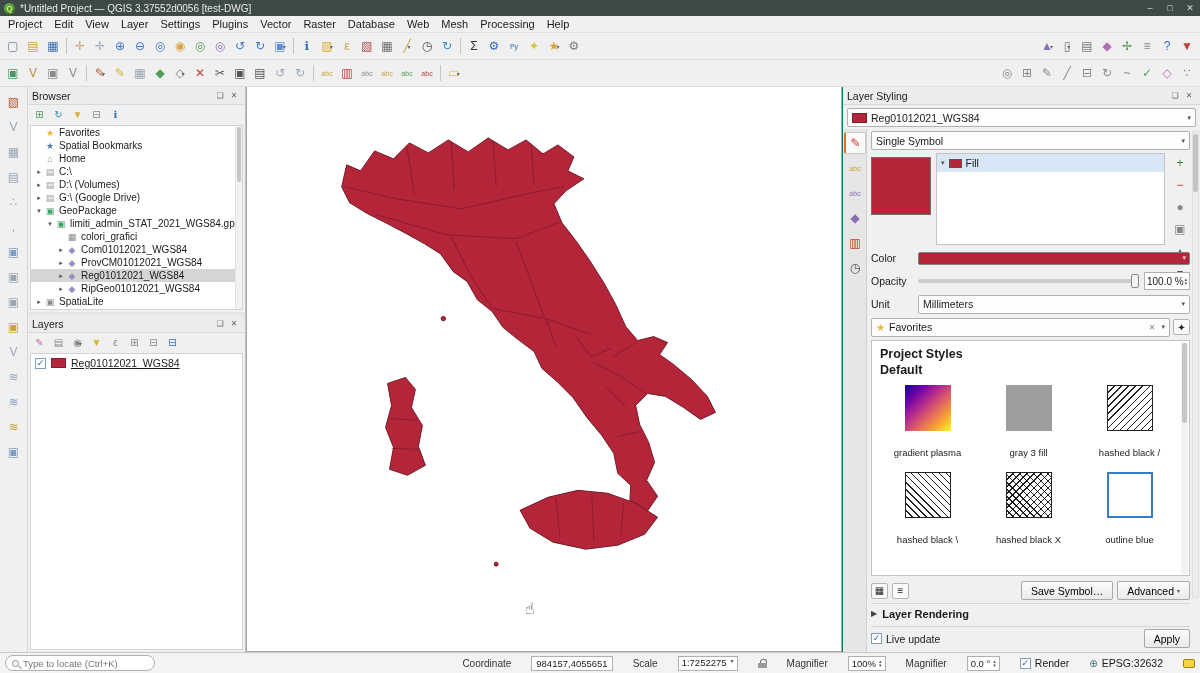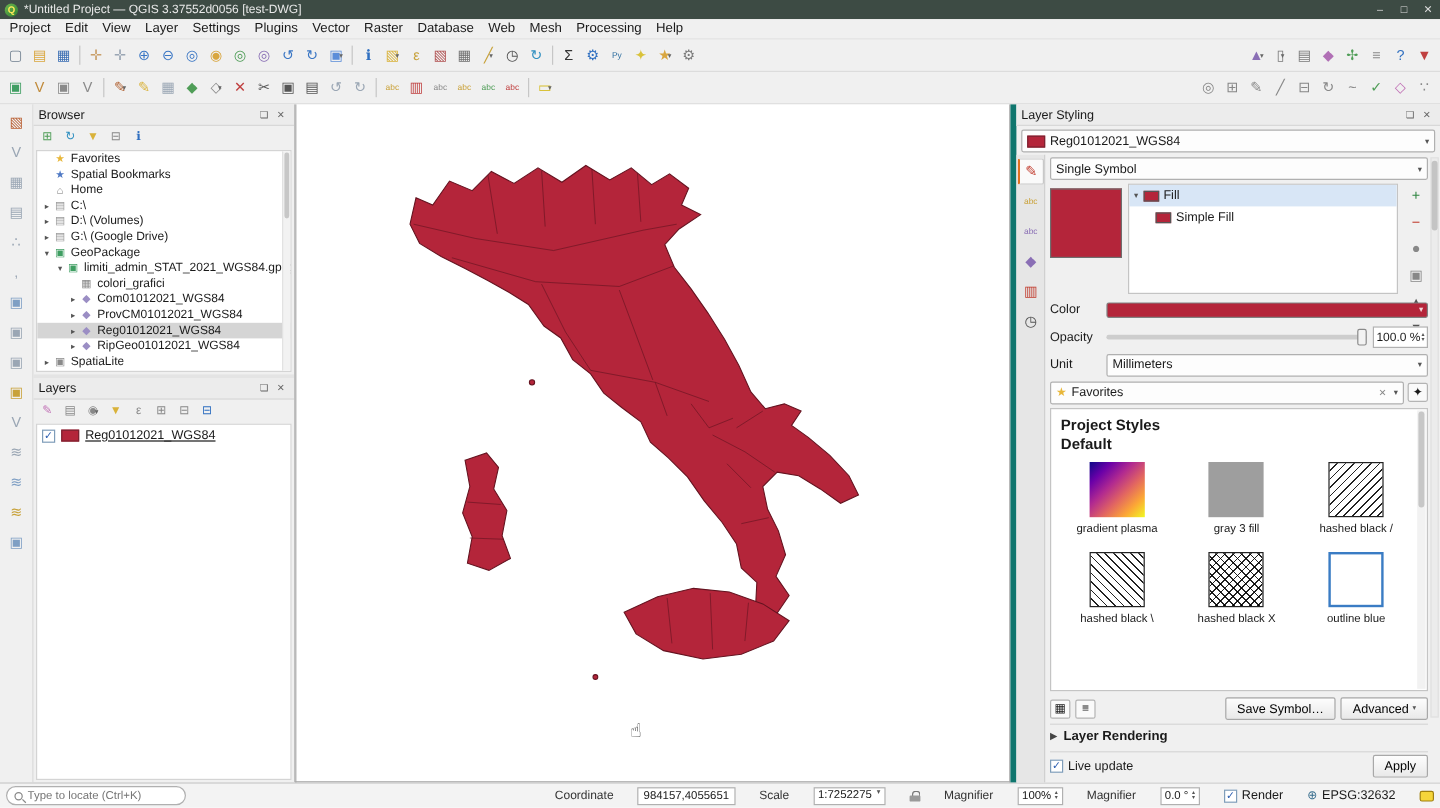--- a/index.html
+++ b/index.html
@@ -56,21 +56,21 @@
   .layer-label { text-decoration:underline; }
 
   
   .map { flex:1; background:#ffffff; border:1px solid #a8a8a8; border-top:none; position:relative; overflow:hidden; }
   .map svg.italy { position:absolute; inset:0; width:100%; height:100%; }
   .land { fill:var(--map-fill,#b4253a); stroke:var(--map-stroke,#641320); stroke-width:0.9; }
   .borders { fill:none; stroke:var(--map-stroke,#641320); stroke-width:0.7; opacity:0.75; }
   .map-cursor { position:absolute; left:278px; top:512px; font-size:16px; color:#444; }
 
   
-  .dock-right { width:358px; background:#f0f0f0; border-left:5px solid #0f766e; display:flex; flex-direction:column; flex:none; position:relative; }
+  .dock-right { width:358px; background:#f0f0f0; border-left:1px solid #0f766e; display:flex; flex-direction:column; flex:none; position:relative; }
   .layer-combo { margin:3px 4px 2px 4px; }
   .combo { background:#fdfdfd; border:1px solid #b0b0b0; border-radius:2px; display:flex; align-items:center; gap:4px; padding:0 4px; font-size:10.5px; height:19px; }
   .combo .arrow { margin-left:auto; color:#555; font-size:7px; }
   .styling-body { flex:1; display:flex; min-height:0; }
   .style-tabs { width:24px; background:#e6e6e6; border-right:1px solid #d0d0d0; display:flex; flex-direction:column; gap:3px; padding-top:3px; flex:none; }
   .style-tabs .tb-btn { width:22px; height:22px; margin-left:1px; }
   .style-tabs .tb-btn.active { background:#fafafa; border:1px solid #c8c8c8; border-left:2px solid #e0701f; }
   .styling-content { flex:1; display:flex; flex-direction:column; padding:2px 10px 2px 4px; gap:3px; min-width:0; }
   .symbol-editor { height:92px; display:flex; gap:5px; flex:none; }
   .symbol-preview { width:60px; height:58px; margin-top:4px; background:var(--map-fill,#b4253a); border:1px solid #6e6e6e; flex:none; }
@@ -99,21 +99,21 @@
   .styles-heading { font-weight:bold; font-size:12.5px; margin:2px 0; }
   .styles-grid { display:grid; grid-template-columns:repeat(3,1fr); gap:14px 6px; margin-top:8px; }
   .style-card { display:flex; flex-direction:column; align-items:center; }
   .prev { width:46px; height:46px; }
   .prev-gradient { background:linear-gradient(135deg,#0d0887,#6a00a8,#b12a90,#e16462,#fca636,#f0f921); }
   .prev-gray { background:#9e9e9e; }
   .prev-hatch-fwd { border:1px solid #222; background:repeating-linear-gradient(135deg,#fff,#fff 4px,#222 4px,#222 5px); }
   .prev-hatch-back { border:1px solid #222; background:repeating-linear-gradient(45deg,#fff,#fff 4px,#222 4px,#222 5px); }
   .prev-hatch-cross { border:1px solid #222; background:repeating-linear-gradient(45deg,#fff,#fff 4px,#222 4px,#222 5px),repeating-linear-gradient(135deg,#fff,#fff 4px,#222 4px,#222 5px); background-blend-mode:multiply; }
   .prev-outline { background:#fff; border:2px solid #3a7cc4; }
-  .style-label { font-size:9.5px; margin-top:4px; white-space:nowrap; }
+  .style-label { font-size:9.5px; margin-top:16px; white-space:nowrap; }
   .styles-scrollbar { position:absolute; right:1px; top:1px; bottom:1px; width:7px; background:#f2f2f2; }
   .styles-scrollbar .thumb { position:absolute; top:1px; left:1px; right:1px; height:80px; background:#c7c7c7; border-radius:3px; }
 
   .styles-footer { display:flex; align-items:center; gap:4px; margin-top:2px; flex:none; }
   .grow { flex:1; }
   .btn { height:19px; padding:0 9px; background:linear-gradient(#fdfdfd,#e9e9e9); border:1px solid #a8a8a8; border-radius:2px; font-size:10.5px; font-family:inherit; display:inline-flex; align-items:center; gap:3px; }
   .btn .arrow { font-size:6px; color:#555; }
   .collapse-row { display:flex; align-items:center; gap:5px; height:20px; border-top:1px solid #d6d6d6; font-size:11px; font-weight:bold; flex:none; }
   .collapse-row .exp { font-size:8px; color:#444; }
   .panel-footer { display:flex; align-items:center; gap:4px; height:24px; border-top:1px solid #d6d6d6; flex:none; }
@@ -647,24 +647,20 @@
             <span>Single Symbol</span>
             <span class="arrow">▾</span>
           </div>
           <div class="symbol-editor">
             <div class="symbol-preview"></div>
             <div class="symbol-tree">
               <div class="st-row sel">
                 <span class="exp">▾</span>
                 <span class="sw"></span>
                 <span>Fill</span>
-              </div>
-              <div class="st-row child">
-                <span class="sw"></span>
-                <span>Simple Fill</span>
               </div>
             </div>
             <div class="symbol-btns">
                 <span class="tb-btn">
                   <span class="tb-glyph" style="color: rgb(46, 133, 64);">+</span>
                 </span>
                 <span class="tb-btn">
                   <span class="tb-glyph" style="color: rgb(192, 57, 43);">−</span>
                 </span>
                 <span class="tb-btn">

